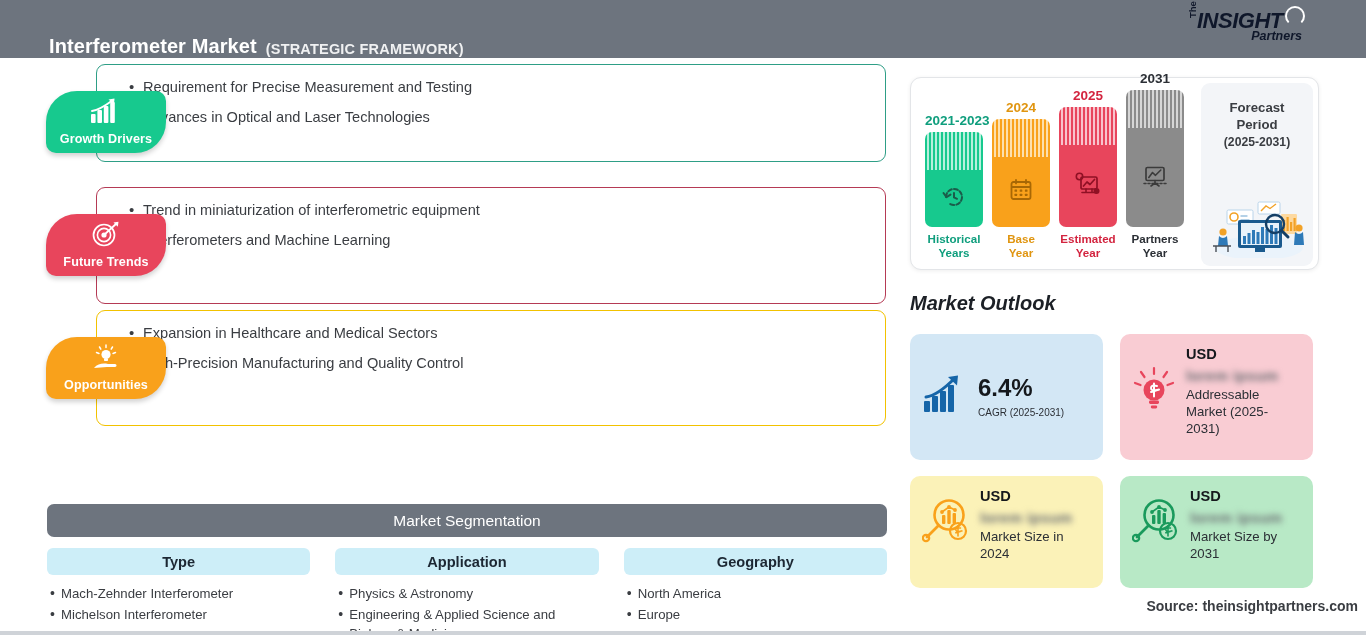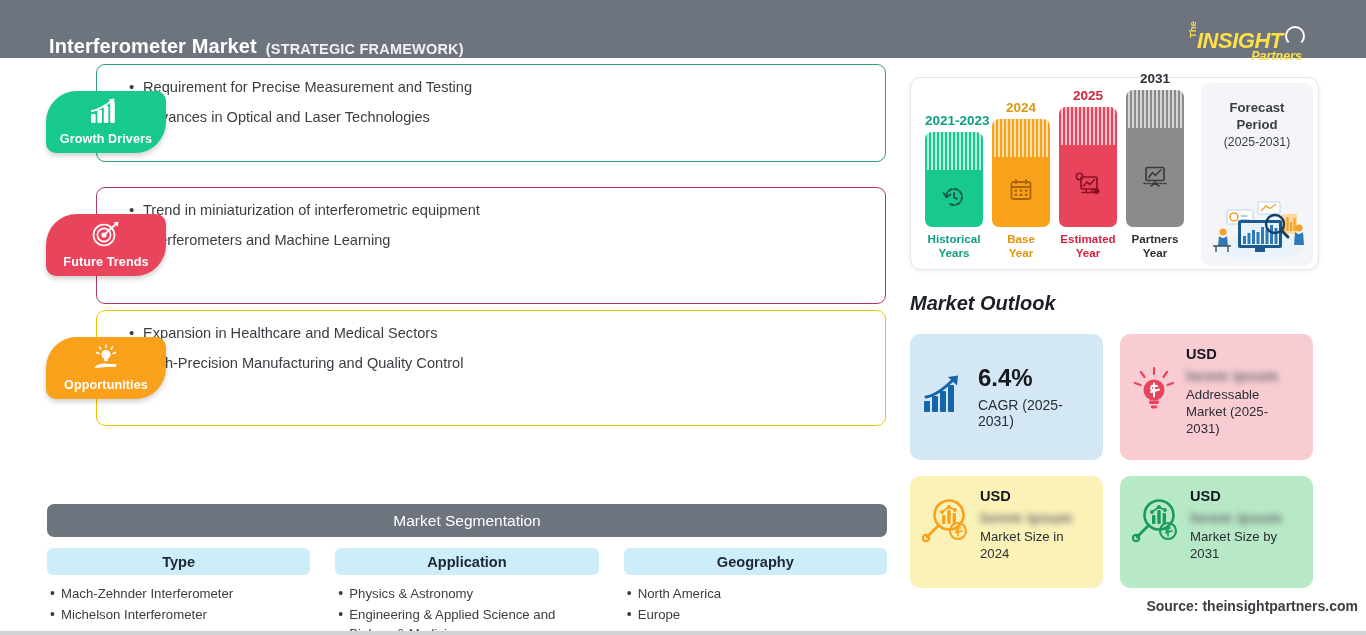--- a/index.html
+++ b/index.html
@@ -19,22 +19,22 @@
   }
   .header-title {
     margin-left: 49px;
     color: #ffffff; font-size: 20px; font-weight: bold; letter-spacing: .1px;
   }
   .header-sub {
     margin-left: 9px; color: #f0f1f2; font-size: 14.5px; font-weight: bold;
     letter-spacing: .2px; padding-bottom: 1px;
   }
   .logo {
-    position: absolute; right: 58px; top: 24px;
-    width: 120px; height: 42px; color: #fde047;
+    position: absolute; right: 58px; top: 4px;
+    width: 120px; height: 42px; color: #0f172a;
   }
   .logo .l-the {
     position:absolute; left:0; top:14px;
     font-size:9.5px; font-weight:bold; line-height:1;
     transform: rotate(-90deg); transform-origin: left top;
   }
   .logo .l-insight {
     position:absolute; left:9px; top:6px;
     font-size:22px; font-weight:bold; font-style:italic;
     letter-spacing:-0.5px; line-height:1;
@@ -143,41 +143,41 @@
   }
   .forecast-right {
     position:absolute; right:5px; top:5px; width:112px; height:183px;
     background:#f3f5f8; border-radius:9px;
     text-align:center; padding-top:16px;
   }
   .forecast-right .fr-t {
     font-size:13.2px; font-weight:bold; color:#3a3d42; line-height:1.3;
   }
   .forecast-right .fr-s {
-    font-size:12.2px; font-weight:normal; color:#3a3d42; margin-top:2px;
+    font-size:12.2px; font-weight:bold; color:#3a3d42; margin-top:2px;
   }
 
   .outlook-title {
     position:absolute; left:5px; top:234px;
     font-size:20px; font-weight:bold; color:#1c2026;font-style:italic;
   }
 
   .ocard {
     position:absolute; border-radius:10px; padding:12px;
     display:flex; align-items:center; gap:10px;
   }
   .ocard.blue   { left:5px;   top:276px; width:193px; height:126px; background:#d3e7f5; }
   .ocard.pink   { left:215px; top:276px; width:193px; height:126px; background:#f9ccd3; align-items:flex-start; }
   .ocard.yellow { left:5px;   top:418px; width:193px; height:112px; background:#fbf2b8; align-items:flex-start; }
   .ocard.green  { left:215px; top:418px; width:193px; height:112px; background:#b8e9c6; align-items:flex-start; }
 
   .ocard .ic { flex:0 0 auto; }
   .ocard .txt { flex:1 1 auto; min-width:0; }
   .cagr-val { font-size:24px; font-weight:bold; color:#15181c; line-height:1; }
-  .cagr-lbl { font-size:14px; color:#2b2f35; margin-top:7px; }
+  .cagr-lbl { font-size:10px; color:#2b2f35; margin-top:7px; }
   .usd { font-size:14.6px; font-weight:bold; color:#15181c; }
   .blurred {
     font-size:15px; font-weight:bold; color:#6a6d72;
     filter: blur(3.4px); margin:5px 0 3px 0; user-select:none;
     letter-spacing:.3px;
   }
   .ocard-lbl { font-size:13.2px; color:#2b2f35; line-height:1.28; }
 
   .source {
     position:absolute; right:8px; top:540px;

